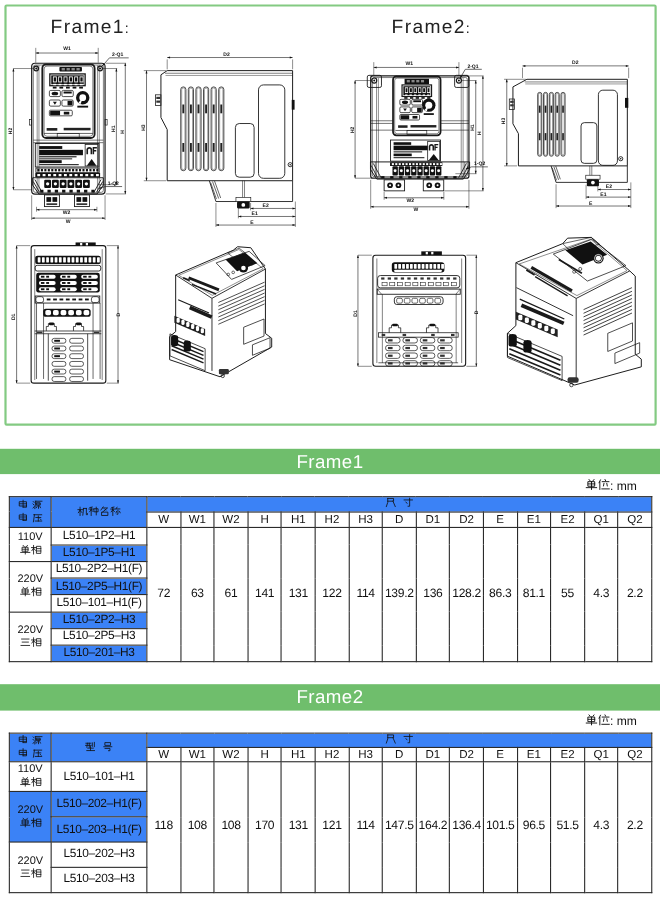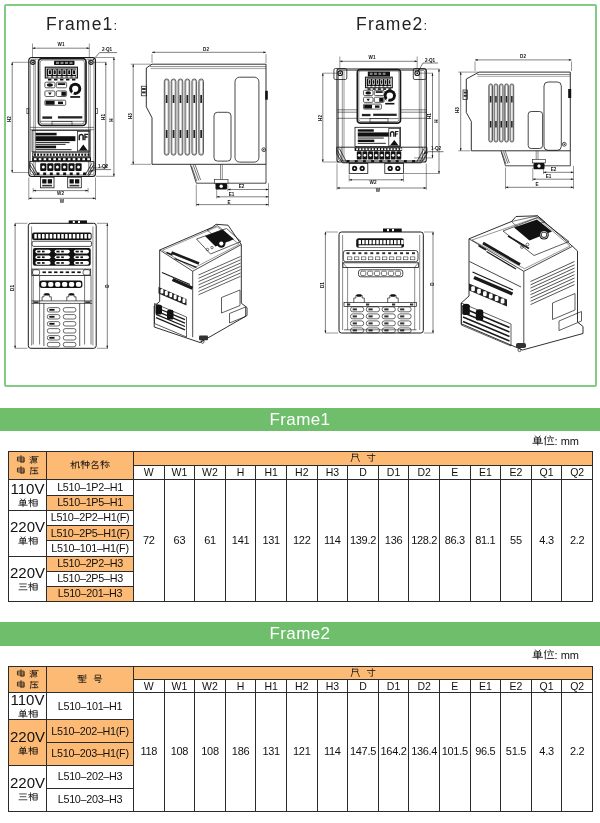--- a/index.html
+++ b/index.html
@@ -5,24 +5,24 @@
 body{width:600px;height:823px;background:#fff;font-family:"Liberation Sans",sans-serif;position:relative;overflow:hidden;}
 #page{position:absolute;left:0;top:0;width:600px;height:605px;border-radius:22px;}
 .abs{position:absolute;}
 #diagbox{left:4px;top:4px;width:589px;height:379px;border:2px solid #83ca82;border-radius:2px;}
 .flabel{font-size:17.5px;font-weight:normal;color:#222;letter-spacing:1.2px;}
 .gbar{left:0;width:600px;height:23px;background:#6fbe6c;color:#fff;text-align:center;font-size:17px;line-height:23px;letter-spacing:0.4px;}
 .gbar2{height:24px;line-height:24px;}
 .unit{font-size:11px;color:#111;}
 table{border-collapse:collapse;table-layout:fixed;}
 td{border:1px solid #2b2b2b;padding:0;text-align:center;vertical-align:middle;overflow:hidden;color:#111;line-height:1.05;}
-.g{background:#fdba74;}
+.g{background:#3b82f6;}
 .mod{font-size:10.8px;white-space:nowrap;letter-spacing:-0.3px;margin-left:19px;}
 .num{font-size:11px;letter-spacing:-0.3px;}
-.volt{font-size:15px;line-height:13px;}
+.volt{font-size:10px;line-height:13px;}
 .hd{font-size:10.5px;}
 svg.cj{display:inline-block;}
 .cj{width:10px;height:10px;vertical-align:-1px;}
 .cj12{width:11.5px;height:11.5px;vertical-align:-1.5px;}
 </style></head>
 <body>
 <div id="page">
 <svg style="position:absolute;width:0;height:0" aria-hidden="true">
       <defs>
 <g id="c-dian" fill="none" stroke="#111" stroke-width="1.35" stroke-linecap="square">
@@ -1079,21 +1079,21 @@
 <tr style="height:22.8px">
           <td class="volt">110V<br><svg class="cj" viewBox="0 0 18 18">
               <use href="#c-dan"></use>
             </svg><svg class="cj" viewBox="0 0 18 18">
               <use href="#c-xiang"></use>
             </svg></td>
           <td class="mod">L510–101–H1</td>
  <td rowspan="5" class="num">118</td>
           <td rowspan="5" class="num">108</td>
           <td rowspan="5" class="num">108</td>
-          <td rowspan="5" class="num">186</td>
+          <td rowspan="5" class="num">170</td>
           <td rowspan="5" class="num">131</td>
           <td rowspan="5" class="num">121</td>
           <td rowspan="5" class="num">114</td>
           <td rowspan="5" class="num">147.5</td>
           <td rowspan="5" class="num">164.2</td>
           <td rowspan="5" class="num">136.4</td>
           <td rowspan="5" class="num">101.5</td>
           <td rowspan="5" class="num">96.5</td>
           <td rowspan="5" class="num">51.5</td>
           <td rowspan="5" class="num">4.3</td>

